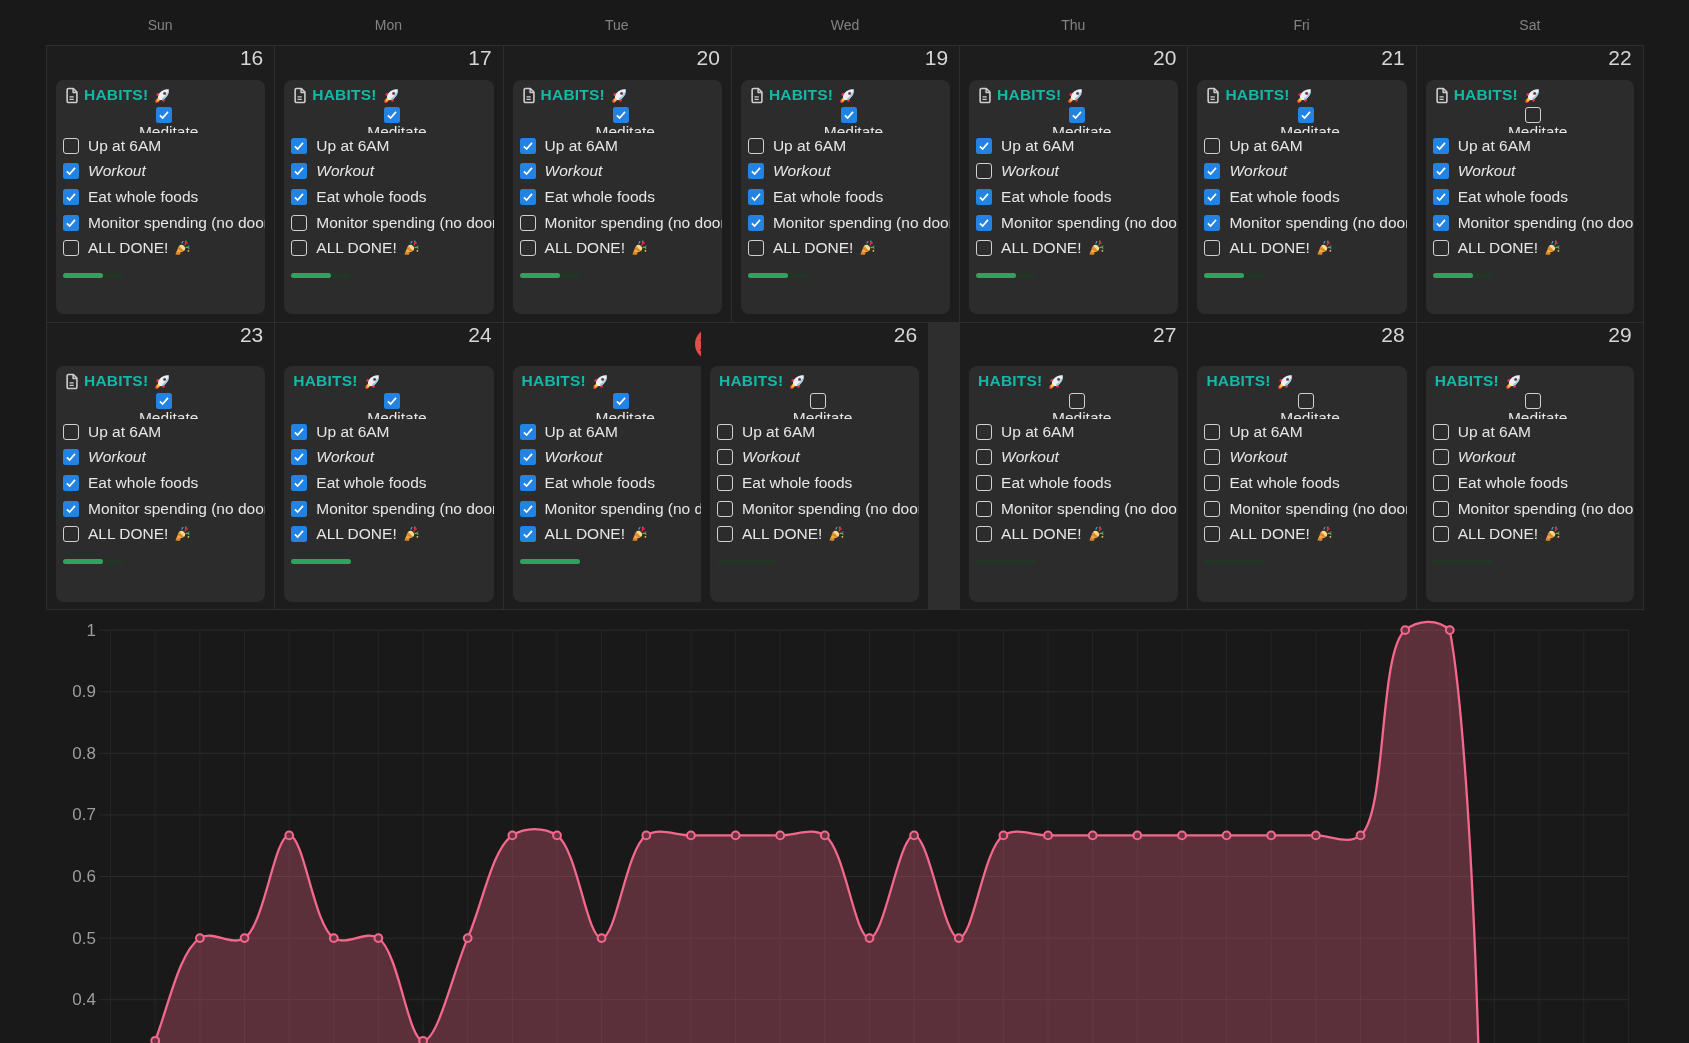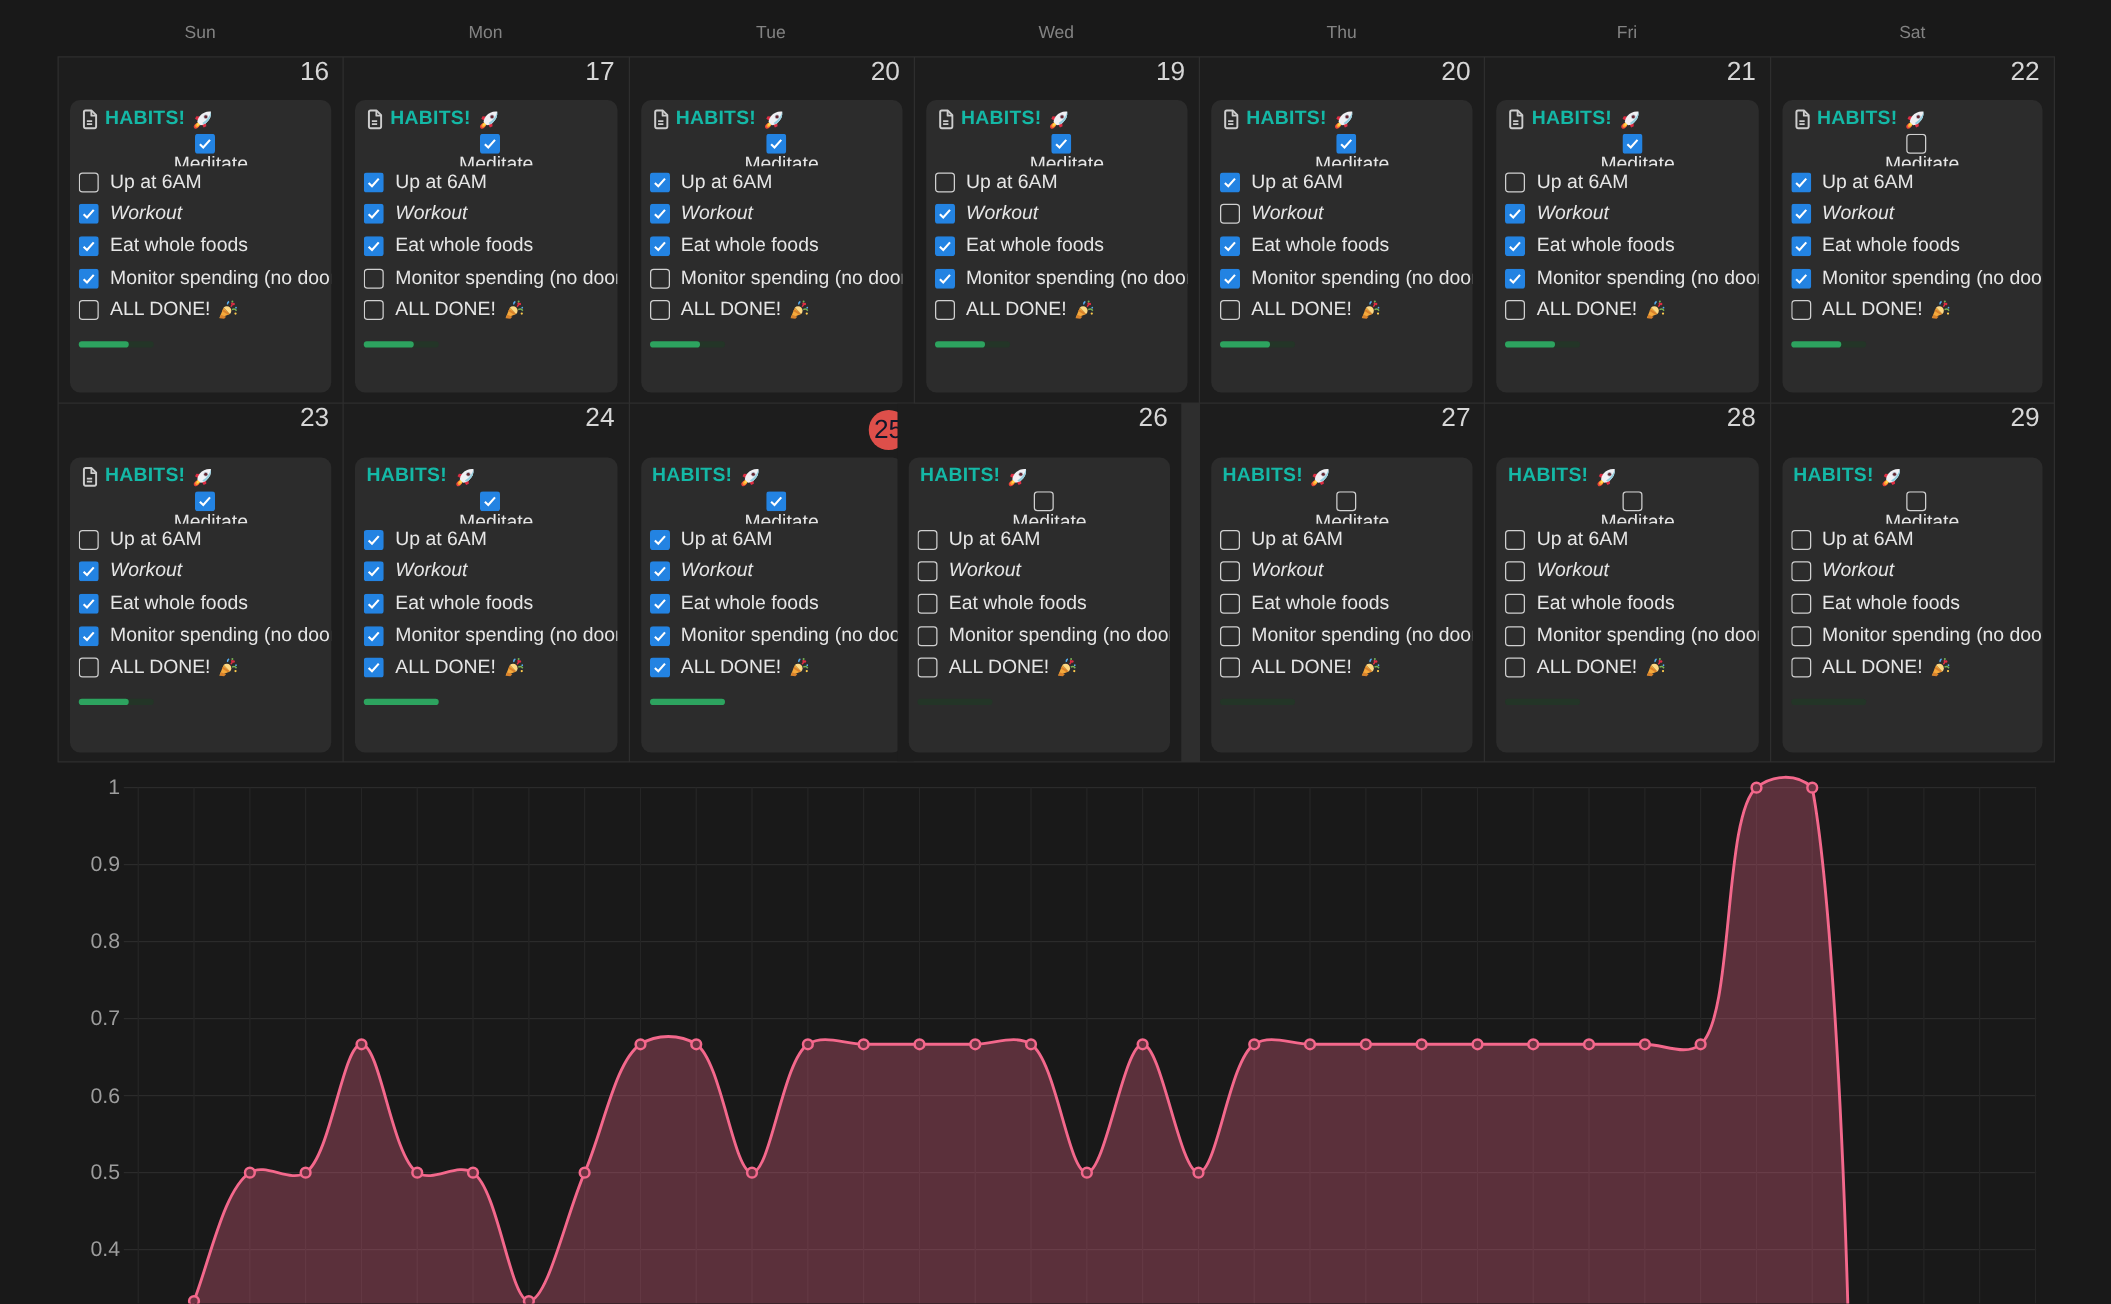--- a/index.html
+++ b/index.html
@@ -791,21 +791,21 @@
                 <circle cx="14.4" cy="10.8" r=".9" fill="#ffcc4d"></circle>
                 <circle cx="11.9" cy="1.2" r=".8" fill="#77b255"></circle>
                 <circle cx="14.8" cy="6.1" r=".7" fill="#55acee"></circle>
               </svg></span>
           </div>
 <div class="pb">
             <div class="pg" style="width:60px"></div>
           </div>
         </div>
       </div>
-<div class="cell" style="left:672px;top:278px;width:227.2px;height:286px">
+<div class="cell" style="left:655px;top:278px;width:227.2px;height:286px">
         <div class="dt">26</div>
         <div class="card" style="top:43px;height:236px">
           <div class="ttl">
             <span class="tt">HABITS!</span> 
             <svg class="emo" width="17" height="17" viewBox="0 0 16 16">
               <ellipse cx="3.1" cy="12.9" rx="2.4" ry="1.7" transform="rotate(-45 3.1 12.9)" fill="#e8433a"></ellipse>
               <ellipse cx="3.9" cy="12.1" rx="2.2" ry="1.4" transform="rotate(-45 3.9 12.1)" fill="#ff9d2d"></ellipse>
               <ellipse cx="4.6" cy="11.4" rx="1.8" ry="1.0" transform="rotate(-45 4.6 11.4)" fill="#ffd84d"></ellipse>
               <path d="M5.6 5.9 L2.9 5.6 1.9 7.6 4.3 9.0 Z" fill="#dd2e44"></path>
               <path d="M10.1 10.4 L10.4 13.1 8.4 14.1 7.0 11.7 Z" fill="#dd2e44"></path>

